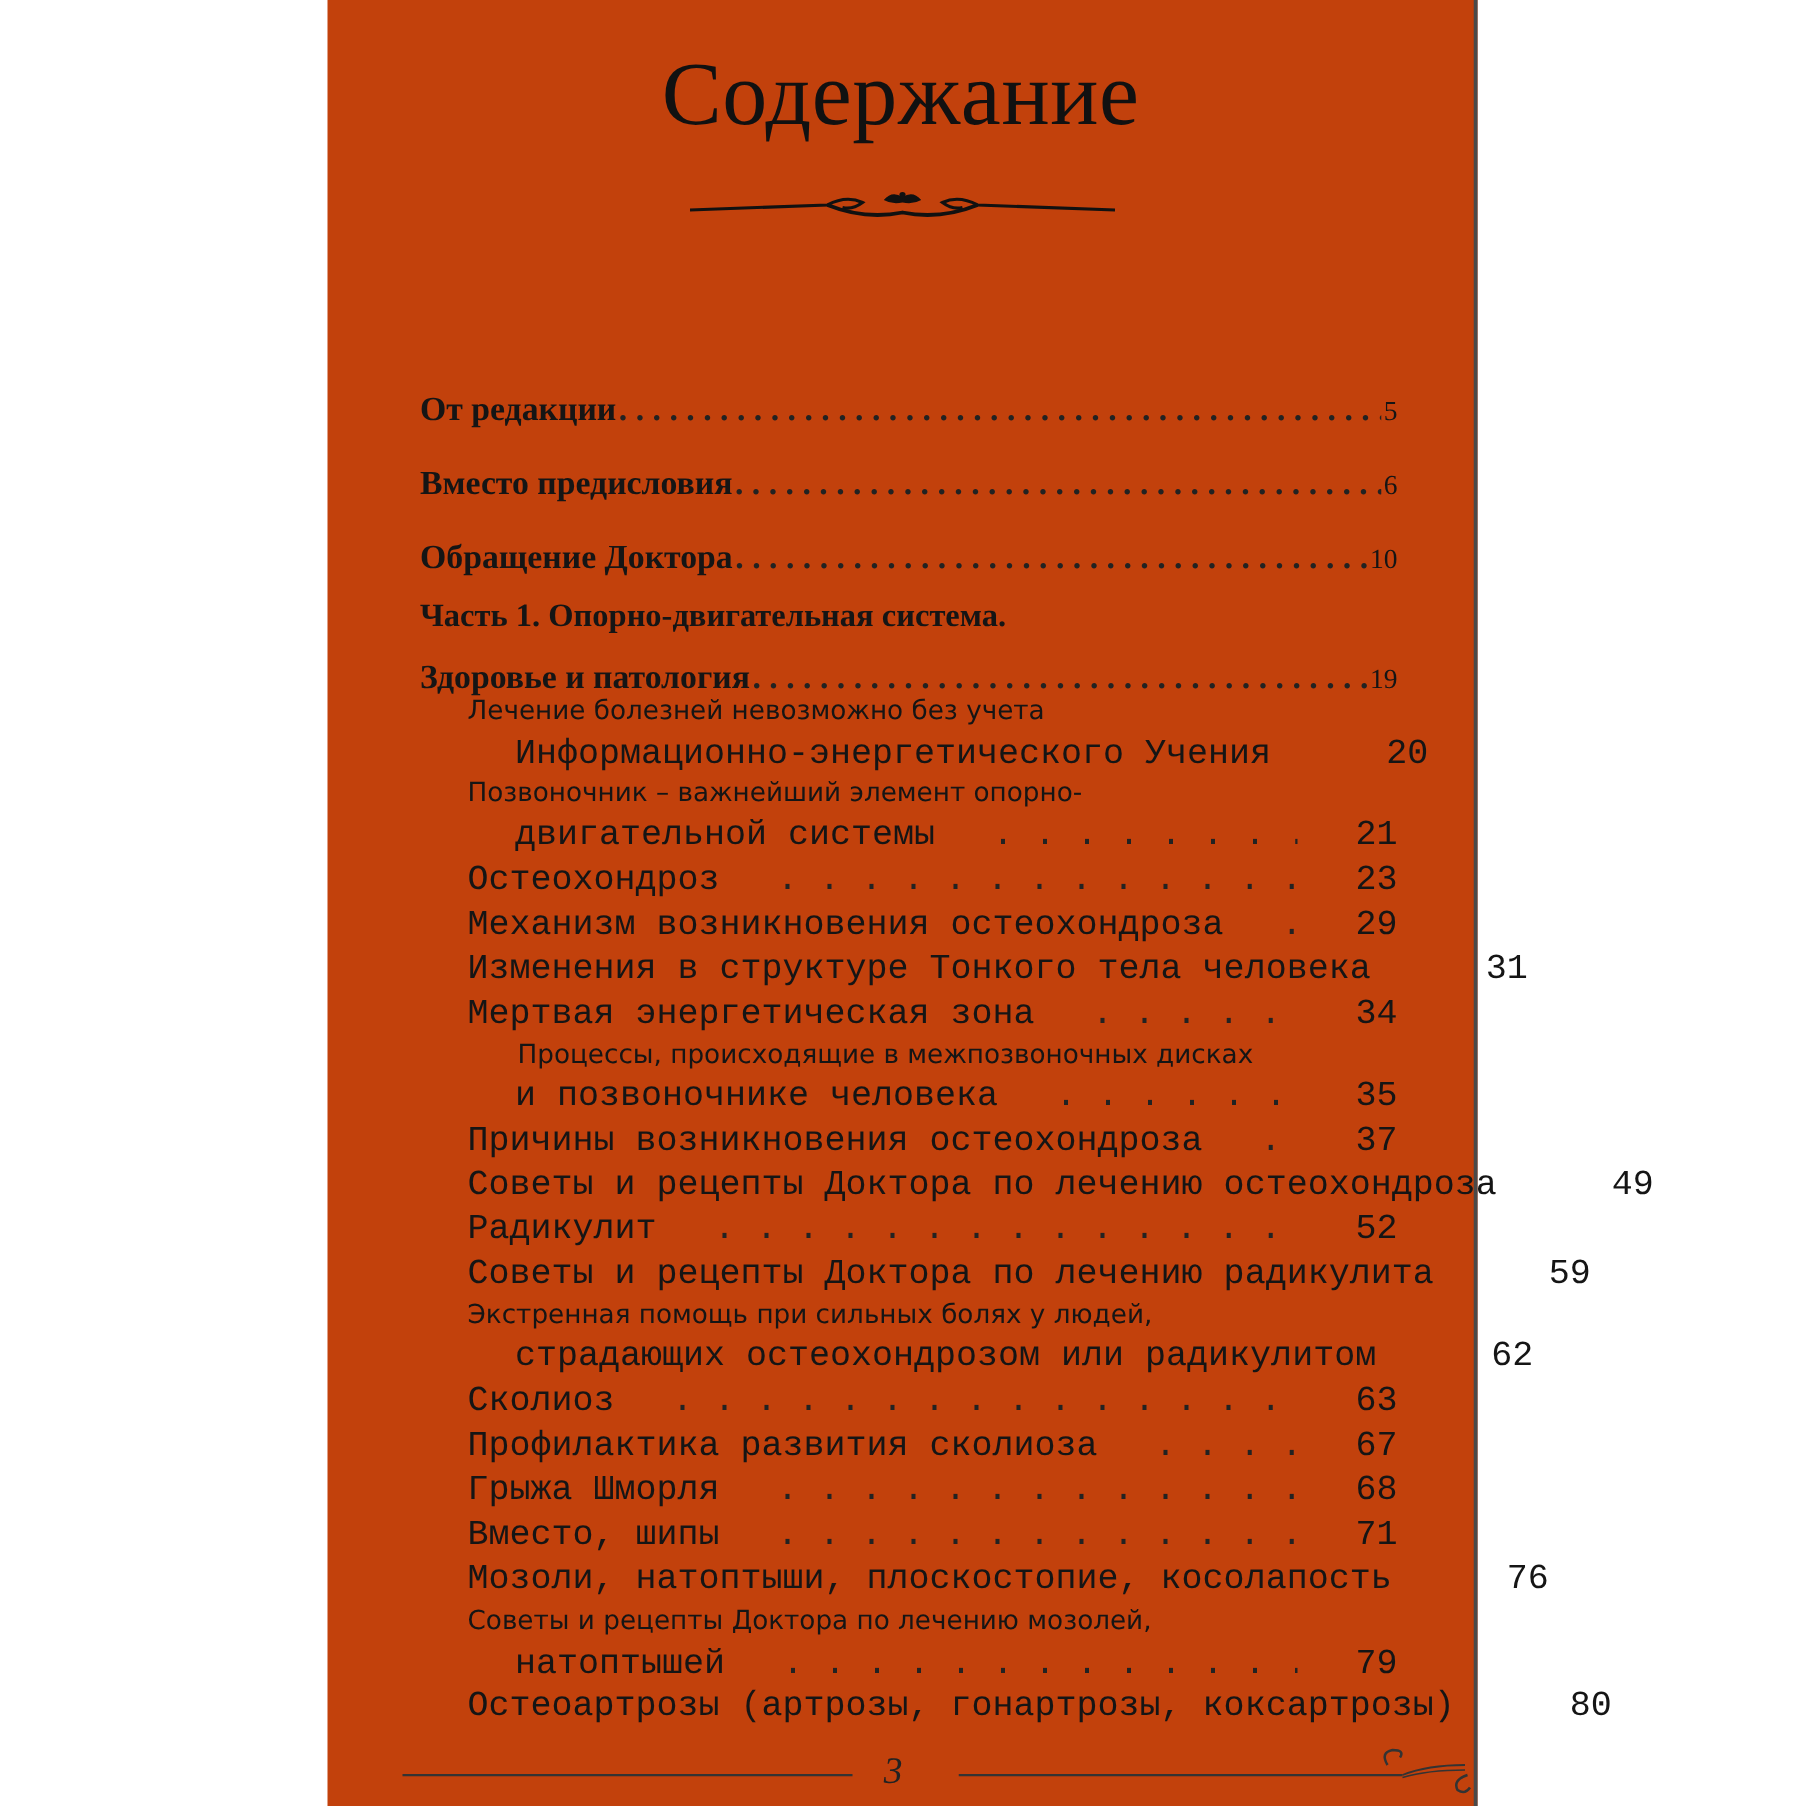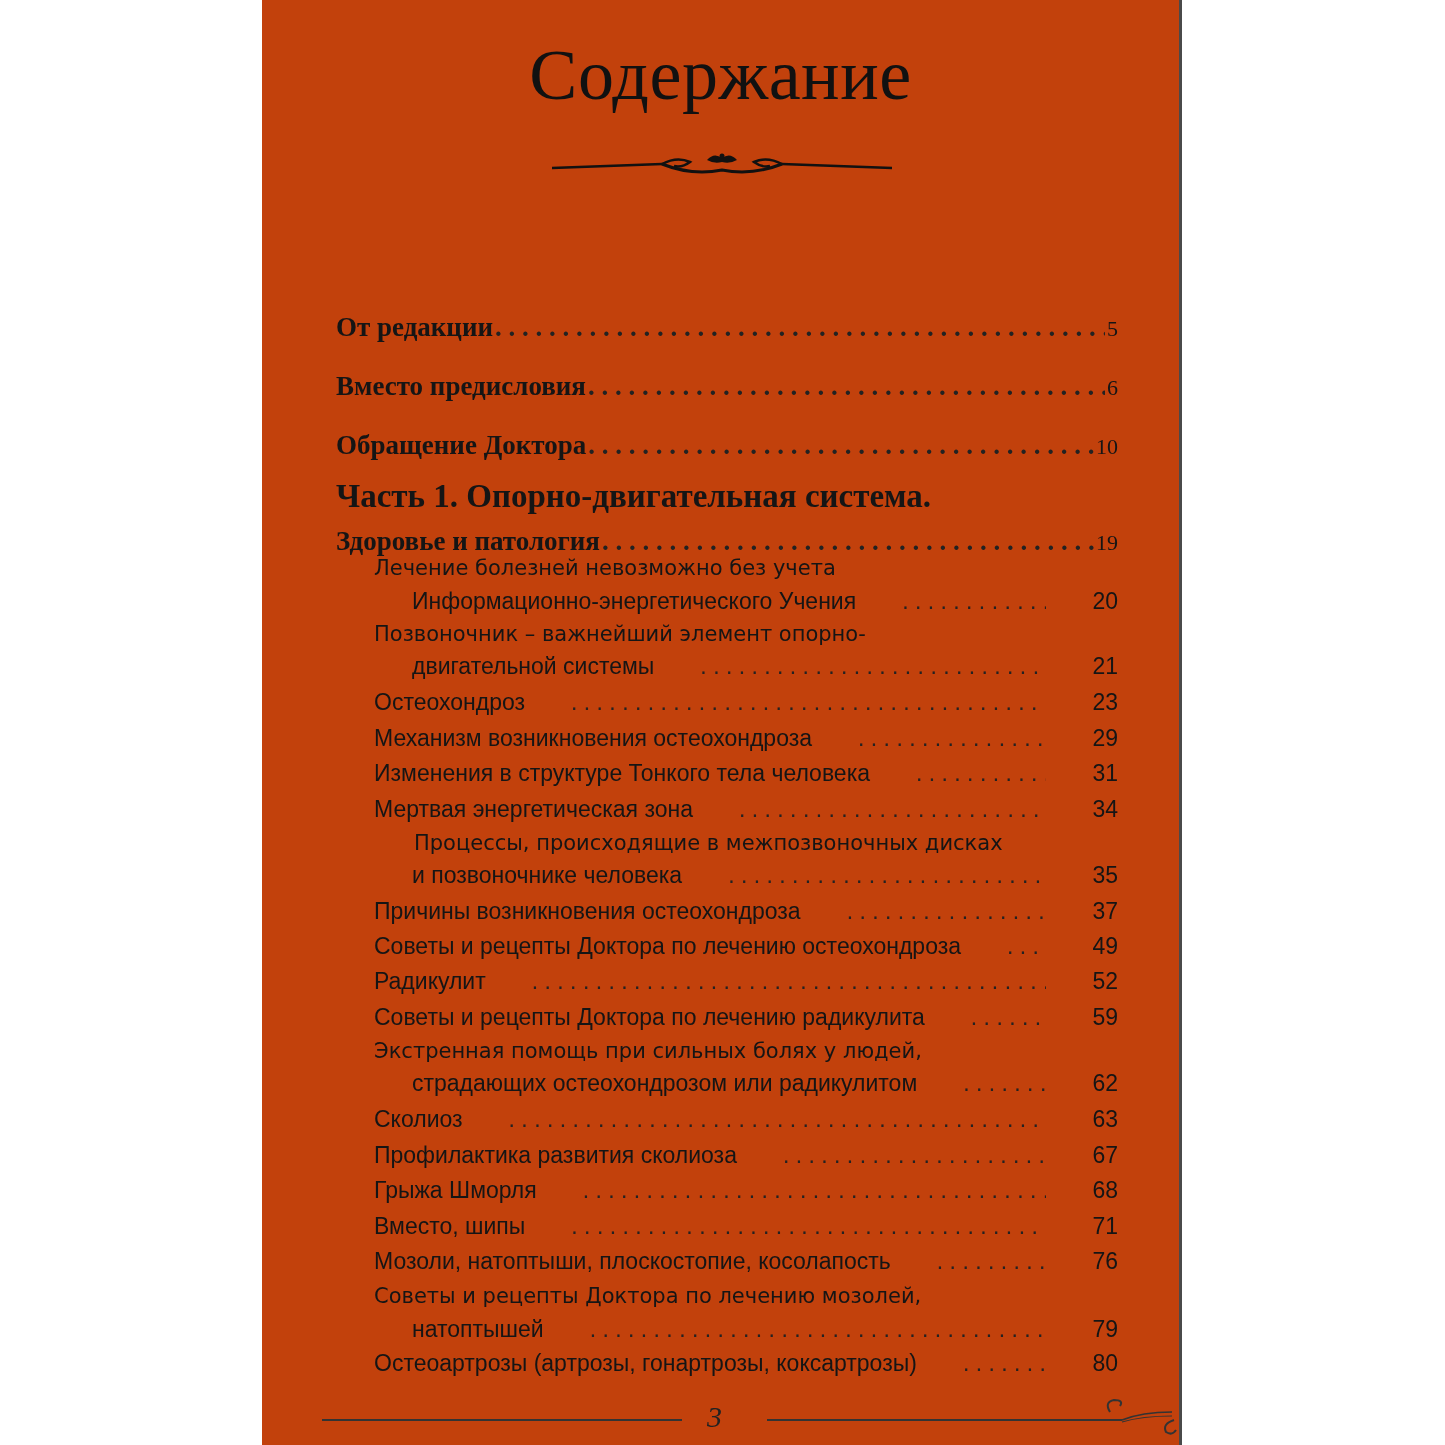--- a/index.html
+++ b/index.html
@@ -38,28 +38,28 @@
   }
   .entry .page-num { flex: 0 0 auto; text-align: right; }
   .major {
     left: 74px; right: 61px;
     font-family: "Liberation Serif", "DejaVu Serif", serif;
     font-weight: bold; font-size: 27px; margin-top: 16px;
   }
   .major .page-num { font-weight: normal; font-size: 22px; }
   .sub {
     left: 112px; right: 61px;
-    font-family: Liberation Sans, sans-serif;
-    font-size: 23px;
+    font-family: Liberation Mono, monospace;
+    font-size: 28px;
     gap: 44px;
   }
   .line-only {
     position: absolute; white-space: nowrap; color: #151515;
   }
-  .line-only.major-l { left: 74px; font-family: "Liberation Serif", "DejaVu Serif", serif; font-weight: bold; font-size: 33px; }
+  .line-only.major-l { left: 74px; font-family: "Liberation Serif", "DejaVu Serif", serif; font-weight: bold; font-size: 26px; }
   .line-only.sub-l { left: 112px; font-family: "DejaVu Sans", "Liberation Sans", sans-serif; font-size: 21px; }
   .sub.cont { left: 150px; }
   .footer {
     position: absolute; left: 0; top: 1390px; width: 917px; height: 50px;
   }
   .footer-num {
     position: absolute; left: 445px; top: 1400px;
     font-family: "Liberation Serif", "DejaVu Serif", serif; font-style: italic;
     font-size: 30px; color: #222;
   }

